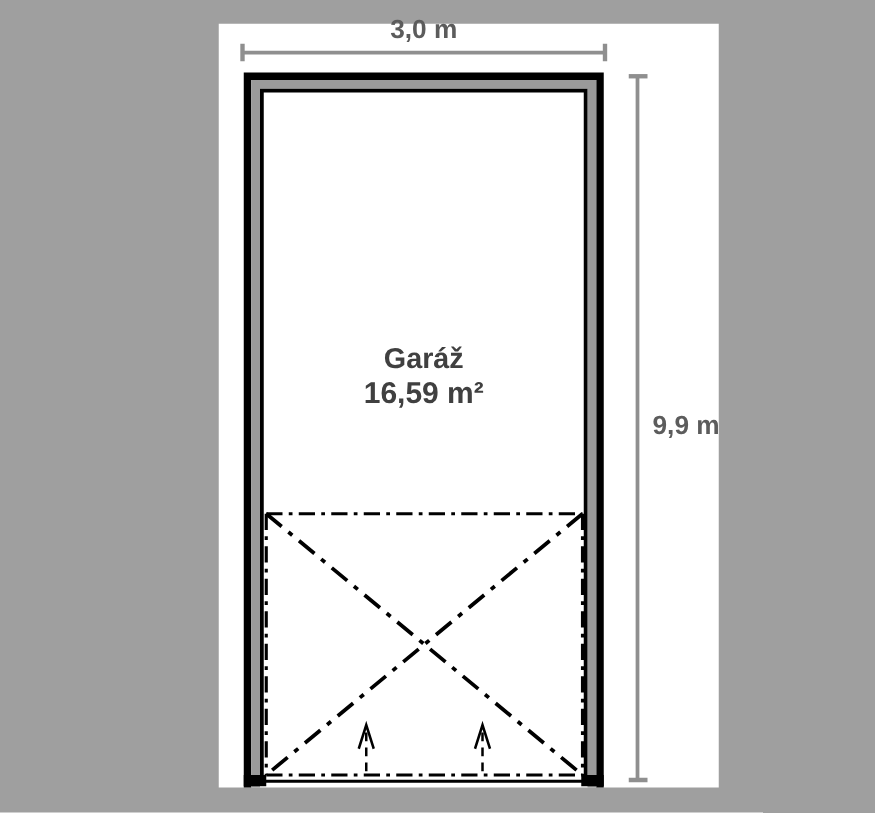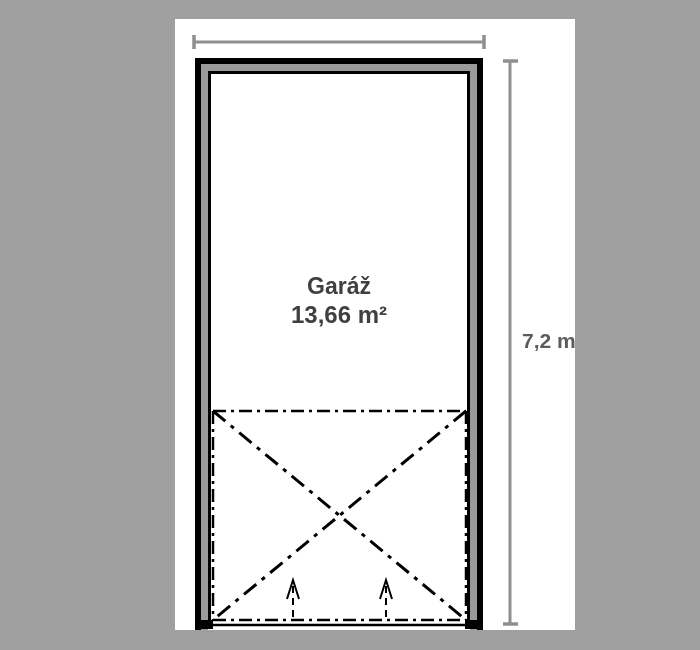--- a/index.html
+++ b/index.html
@@ -108,20 +108,21 @@
     <g fill="none">
       <polyline points="287,599 293,580 299,599" stroke-width="2" stroke="#000000"></polyline>
       <line x1="293" y1="586" x2="293" y2="621" stroke-width="2" stroke-dasharray="7 5" stroke="#000000"></line>
     </g>
     <g fill="none">
       <polyline points="380,599 386,580 392,599" stroke-width="2" stroke="#000000"></polyline>
       <line x1="386" y1="586" x2="386" y2="621" stroke-width="2" stroke-dasharray="7 5" stroke="#000000"></line>
     </g>
   </svg>
 
+  <div class="label dim-label dim-width">3,0 m</div>
 
-  <div class="label dim-label dim-height">7,2 m</div>
+  <div class="label dim-label dim-height">9,9 m</div>
 
   <div class="room-labels">
     <div class="room-name">Garáž</div>
-    <div class="room-area">13,66 m²</div>
+    <div class="room-area">16,59 m²</div>
   </div>
 </div>
 
 </body></html>

